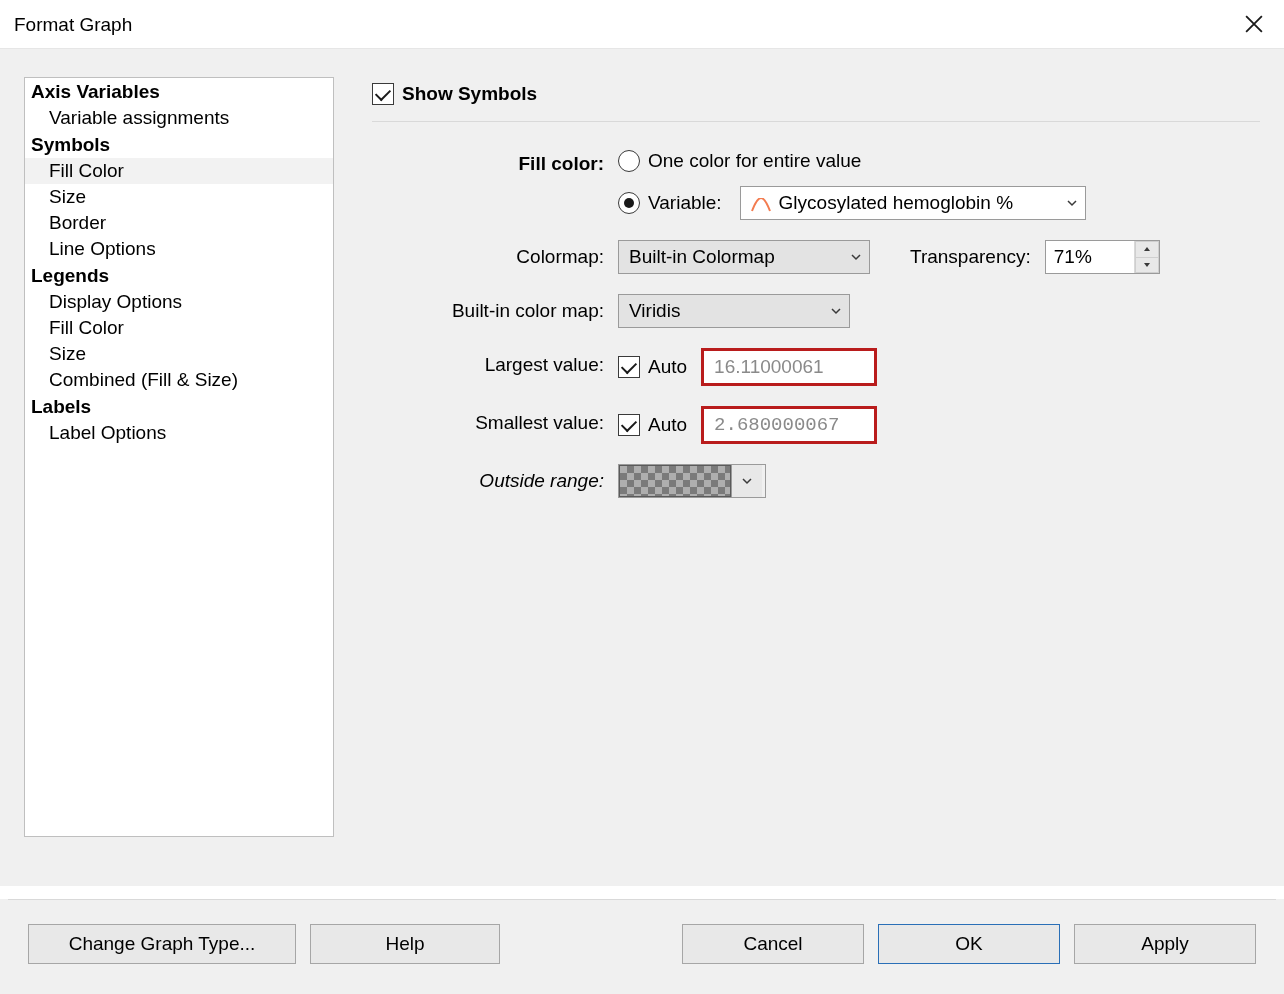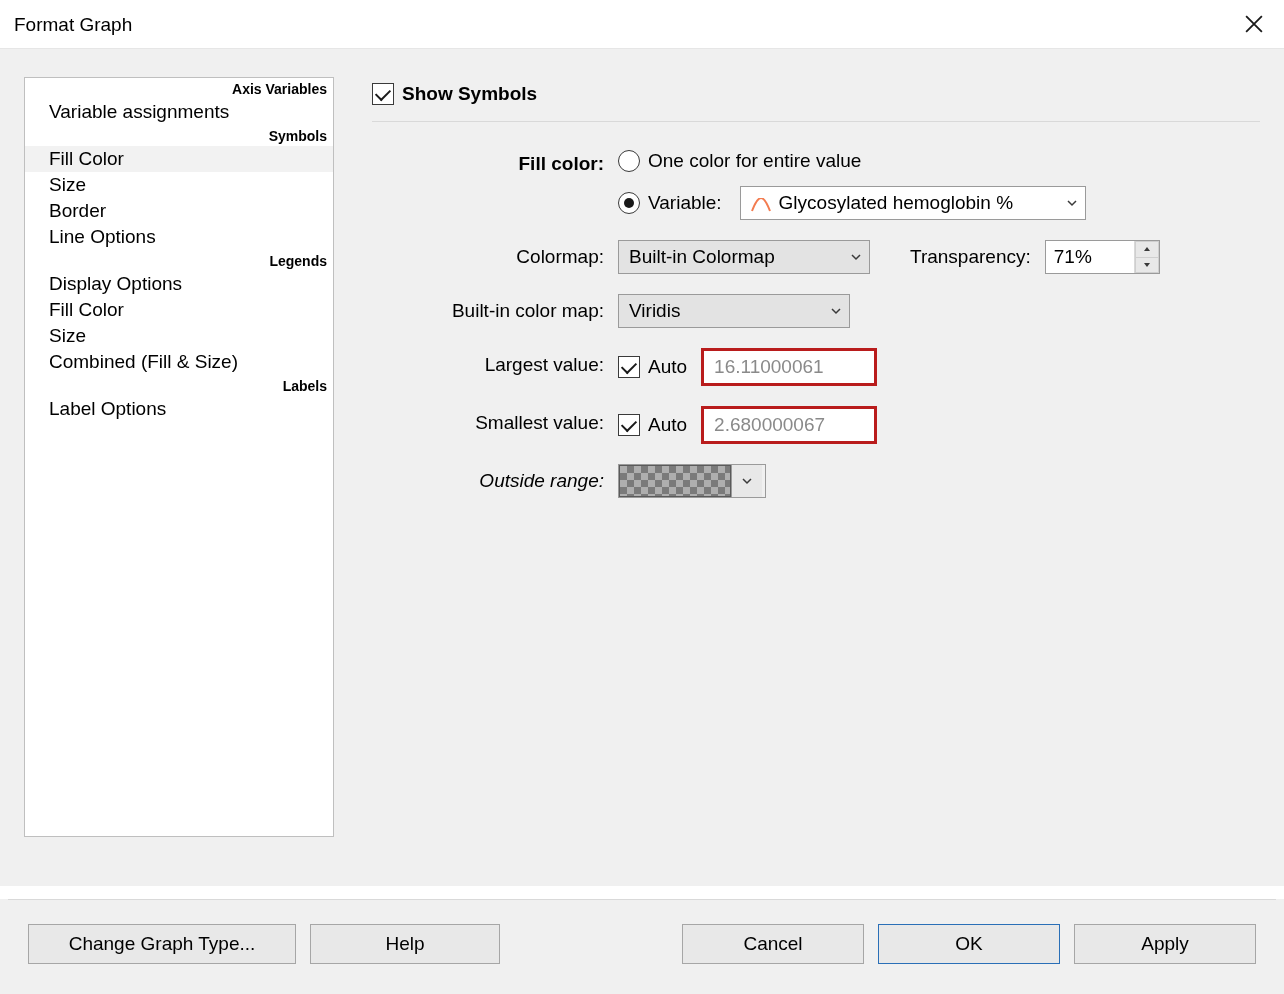--- a/index.html
+++ b/index.html
@@ -61,22 +61,21 @@
   .nav {
     width:308px;
     height:758px;
     background:var(--panel-bg);
     border:1px solid var(--border);
     overflow:hidden;
   }
   .nav .heading {
     font-weight:700;
     padding:3px 6px 2px 6px;
-    font-size:14px;
-    text-align:right;
+    font-size:19px;
   }
   .nav .item {
     padding:2px 6px 2px 24px;
     font-size:19px;
     cursor:pointer;
   }
   .nav .item.selected { background:var(--sel-bg); }
 
   
   .content {
@@ -342,21 +341,21 @@
             <span>16.11000061</span>
           </div>
         </div>
 
         <div class="lbl" style="padding-top:6px;">Smallest value:</div>
         <div class="row" style="gap:14px;">
           <div class="check">
             <div class="checkbox checked"></div>
             <div>Auto</div>
           </div>
-          <div class="text-input disabled" style="width:150px;">
+          <div class="text-input disabled" style="width:150px;font-family:Liberation Mono, monospace;">
             <span>2.680000067</span>
           </div>
         </div>
 
         <div class="lbl" style="padding-top:6px;font-style:italic;">Outside range:</div>
         <div>
           <div class="swatch-combo" style="width:146px;">
             <div class="swatch"></div>
             <div class="chev-box">
                 <svg width="12" height="12" viewBox="0 0 12 12">

